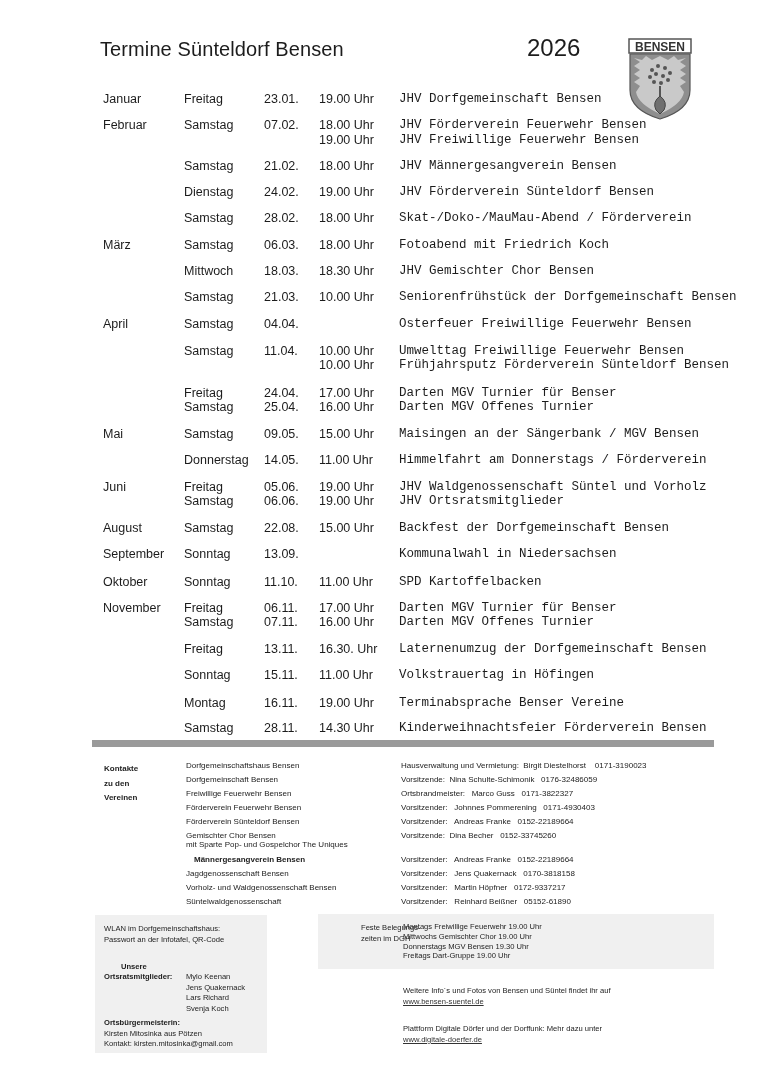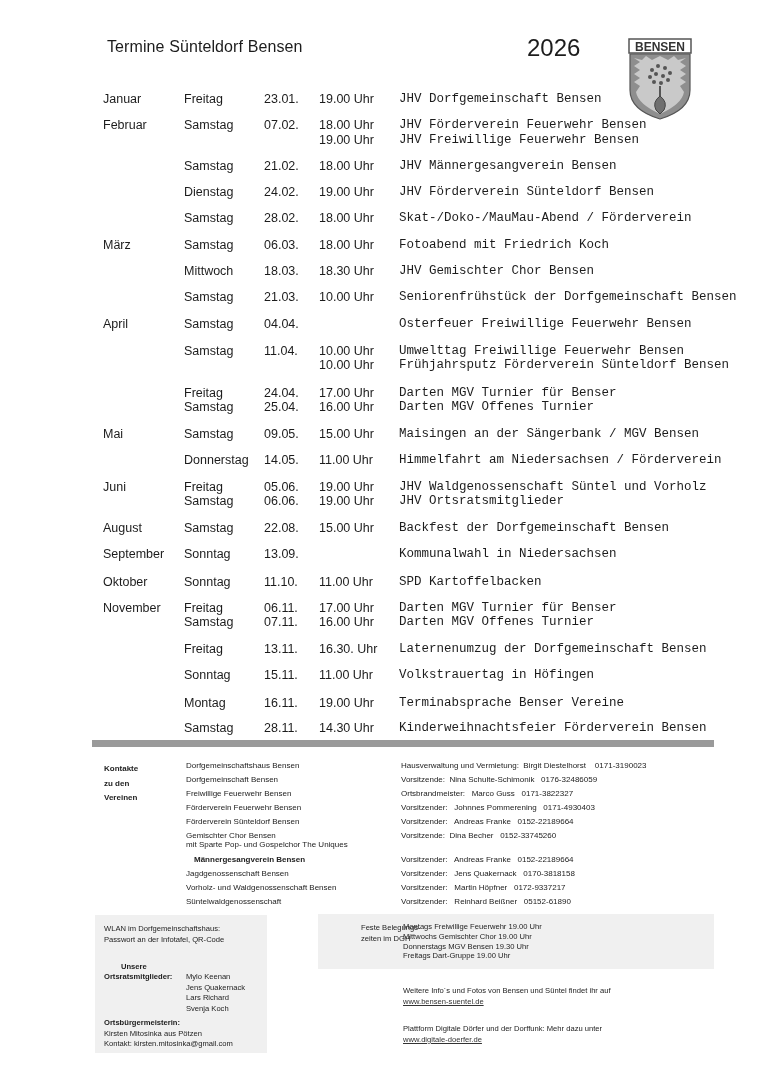--- a/index.html
+++ b/index.html
@@ -1,18 +1,18 @@
 <!DOCTYPE html>
 <html><head>
   <meta charset="utf-8">
   <style>
     html, body { margin:0; padding:0; background:#ffffff; }
     body { width:764px; height:1080px; position:relative; overflow:hidden; font-family:"Liberation Sans", sans-serif; color:#1c1c1c; }
     .abs { position:absolute; white-space:nowrap; }
-    .title { left:107px; top:38px; font-size:16px; letter-spacing:0.1px; }
+    .title { left:100px; top:38px; font-size:20px; letter-spacing:0.1px; }
     .year { left:527px; top:34px; font-size:24px; }
     .crest { left:628px; top:38px; width:64px; height:82px; }
     .row { position:absolute; left:0; width:764px; font-size:12.5px; }
     .row span { position:absolute; white-space:nowrap; }
     .c-month { left:103px; font-weight:normal; }
     .c-day { left:184px; }
     .c-date { left:264px; }
     .c-time { left:319px; }
     .c-event { left:399px;font-family:Liberation Mono, monospace; }
     .divider { left:92px; top:740px; width:622px; height:7px; background:#9a9a9a; }
@@ -153,21 +153,21 @@
       <span class="c-day">Samstag</span>
       <span class="c-date">09.05.</span>
       <span class="c-time">15.00 Uhr</span>
       <span class="c-event">Maisingen an der Sängerbank / MGV  Bensen</span>
     </div>
     <div class="row" style="top: 453px;">
       <span class="c-month"></span>
       <span class="c-day">Donnerstag</span>
       <span class="c-date">14.05.</span>
       <span class="c-time">11.00 Uhr</span>
-      <span class="c-event">Himmelfahrt am Niedersachsen / Förderverein</span>
+      <span class="c-event">Himmelfahrt am Donnerstags / Förderverein</span>
     </div>
     <div class="row" style="top: 480px;">
       <span class="c-month">Juni</span>
       <span class="c-day">Freitag</span>
       <span class="c-date">05.06.</span>
       <span class="c-time">19.00 Uhr</span>
       <span class="c-event">JHV Waldgenossenschaft Süntel und Vorholz</span>
     </div>
     <div class="row" style="top: 494px;">
       <span class="c-month"></span>

